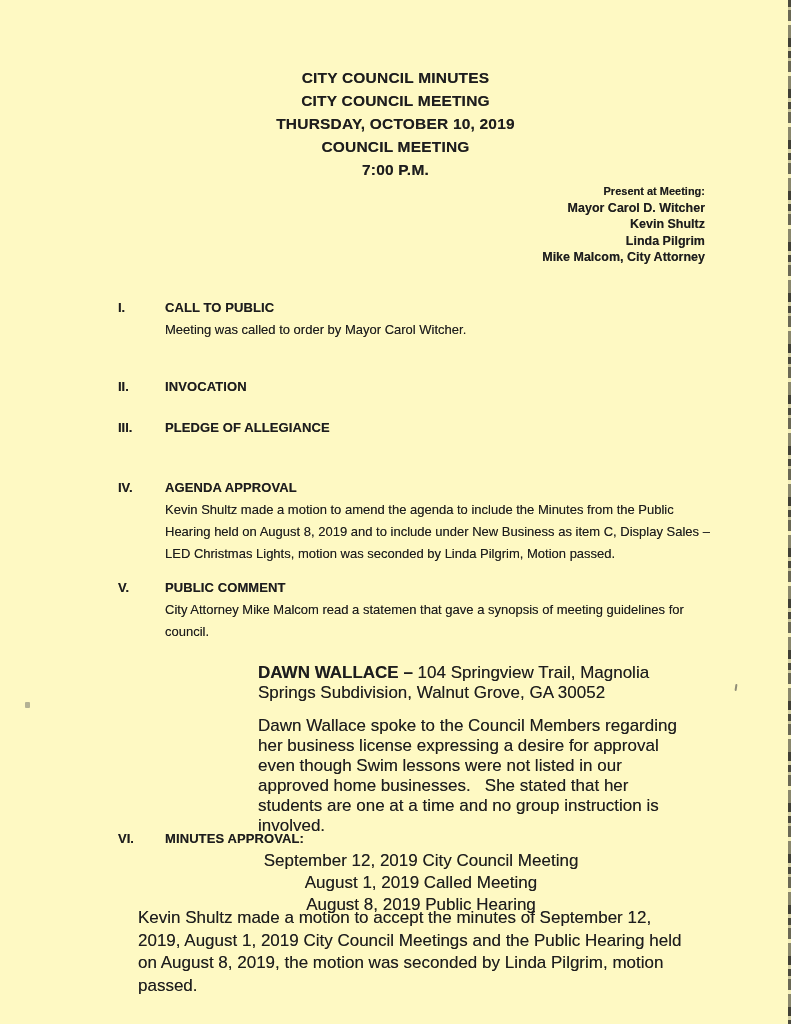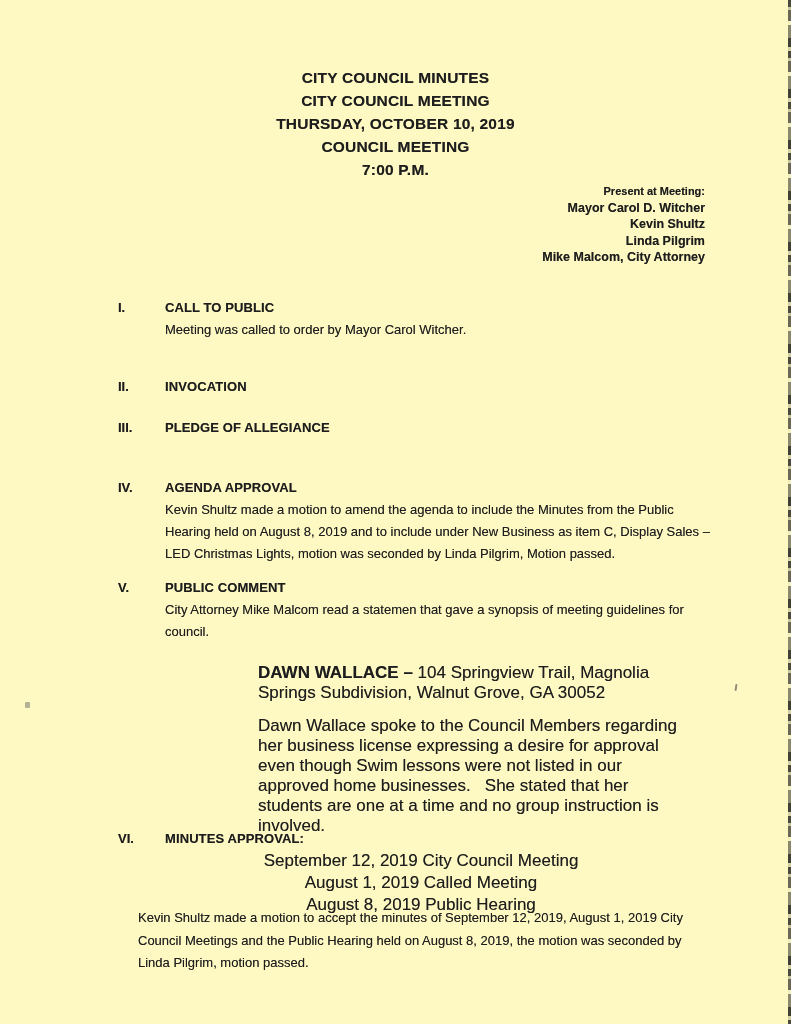--- a/index.html
+++ b/index.html
@@ -55,21 +55,21 @@
   }
   .speaker-intro { white-space:pre-wrap; }
   .speaker-name { font-weight:bold; }
   .speaker-para { margin-top:13px; white-space:pre-wrap; }
 
   .minutes-list { width:512px; text-align:center; }
   .minutes-item { font-size:17px; line-height:22px; }
 
   .closing-para {
     position:absolute; left:138px; top:907px; width:558px;
-    font-size:13px; line-height:22.5px; white-space:pre-wrap;
+    font-size:17px; line-height:22.5px; white-space:pre-wrap;
   }
 
   
   .edge-artifact {
     position:absolute; top:0; right:0; width:3px; height:1024px;
     background:repeating-linear-gradient(
       to bottom,
       rgba(20,20,20,0.85) 0px 7px,
       rgba(20,20,20,0.25) 7px 10px,
       rgba(20,20,20,0.7)  10px 21px,

